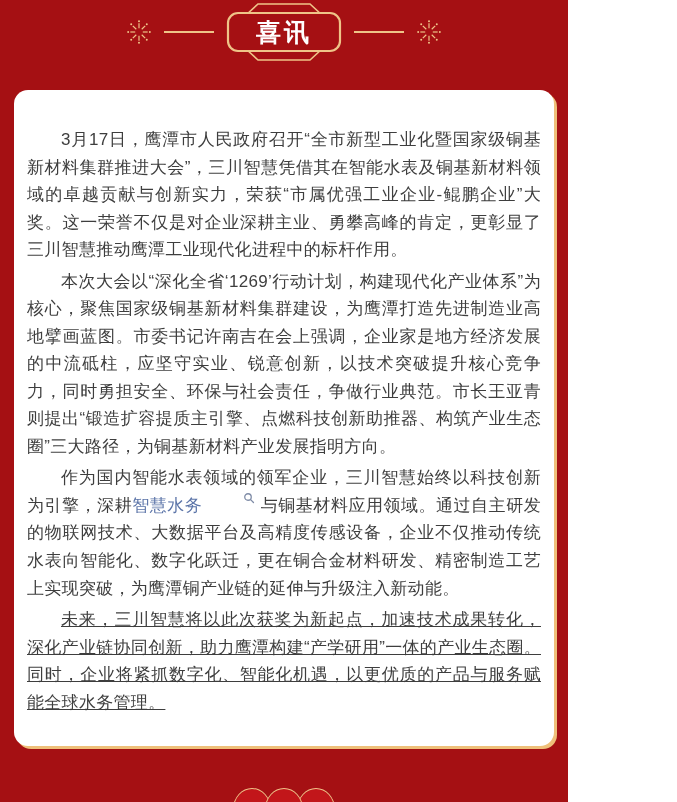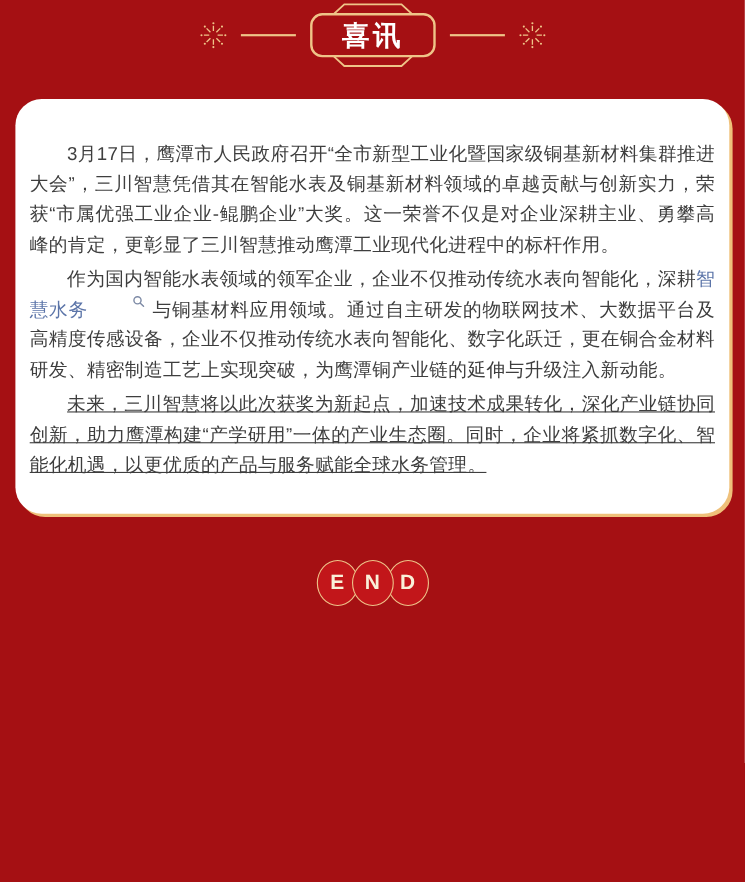--- a/index.html
+++ b/index.html
@@ -1,17 +1,17 @@
 <!DOCTYPE html>
 <html><head>
 <meta charset="utf-8">
 <style>
   html,body{margin:0;padding:0;}
   .page{
-    width:677px;height:802px;
+    width:568px;height:802px;
     background:#A51013;
     font-family:"Liberation Sans", sans-serif;
     overflow:hidden;
     position:relative;
   }
   
   .header{
     height:64px;
     display:flex;align-items:center;justify-content:center;
     gap:12px;
@@ -19,21 +19,21 @@
   .h-line{width:50px;height:2px;background:#EFC488;}
   .badge-svg{display:block;}
   .badge-text{
     font-family:"Liberation Sans", sans-serif;
     font-weight:bold;font-size:25px;fill:#FFFFFF;letter-spacing:3px;
   }
   
   .card{
     margin:26px 14px 0;
     background:#FFFFFF;
-    border-radius:24px;
+    border-radius:14px;
     box-shadow:3px 3px 0 #EFC07A;
     padding:36px 13px 30px;
     box-sizing:border-box;
   }
   .para{
     margin:0 0 4px;
     font-size:17px;
     line-height:1.62;
     color:#3E3E3E;
     text-align:justify;
@@ -123,21 +123,22 @@
         <circle cx="4.8" cy="4.8" r="0.9"></circle>
           <circle cx="19.2" cy="19.2" r="0.9"></circle>
         <circle cx="19.2" cy="4.8" r="0.9"></circle>
           <circle cx="4.8" cy="19.2" r="0.9"></circle>
       </g>
     </svg>
   </div>
 
   <div class="card">
       <p class="para"><span>3月17日，鹰潭市人民政府召开“全市新型工业化暨国家级铜基新材料集群推进大会”，三川智慧凭借其在智能水表及铜基新材料领域的卓越贡献与创新实力，荣获“市属优强工业企业-鲲鹏企业”大奖。这一荣誉不仅是对企业深耕主业、勇攀高峰的肯定，更彰显了三川智慧推动鹰潭工业现代化进程中的标杆作用。</span></p>
-      <p class="para"><span>作为国内智能水表领域的领军企业，企业不仅推动传统水表向智能化，深耕</span><span class="keyword">智慧水务</span>
+      <p class="para"><span>本次大会以“深化全省‘1269’行动计划，构建现代化产业体系”为核心，聚焦国家级铜基新材料集群建设，为鹰潭打造先进制造业高地擘画蓝图。市委书记许南吉在会上强调，企业家是地方经济发展的中流砥柱，应坚守实业、锐意创新，以技术突破提升核心竞争力，同时勇担安全、环保与社会责任，争做行业典范。市长王亚青则提出“锻造扩容提质主引擎、点燃科技创新助推器、构筑产业生态圈”三大路径，为铜基新材料产业发展指明方向。</span></p>
+      <p class="para"><span>作为国内智能水表领域的领军企业，三川智慧始终以科技创新为引擎，深耕</span><span class="keyword">智慧水务</span>
   <span class="search-icon"><svg width="12" height="12" viewBox="0 0 24 24">
             <circle cx="10" cy="10" r="6.5" fill="none" stroke="#7E8BA6" stroke-width="2.6"></circle>
             <line x1="15.2" y1="15.2" x2="21" y2="21" stroke="#7E8BA6" stroke-width="2.6" stroke-linecap="round"></line>
           </svg></span>
 <span>与铜基材料应用领域。通过自主研发的物联网技术、大数据平台及高精度传感设备，企业不仅推动传统水表向智能化、数字化跃迁，更在铜合金材料研发、精密制造工艺上实现突破，为鹰潭铜产业链的延伸与升级注入新动能。</span></p>
       <p class="para"><span>未来，三川智慧将以此次获奖为新起点，加速技术成果转化，深化产业链协同创新，助力鹰潭构建“产学研用”一体的产业生态圈。同时，企业将紧抓数字化、智能化机遇，以更优质的产品与服务赋能全球水务管理。</span></p>
     </div>
 
   <div class="end-row">
     <div class="end-circle c1">E</div>

